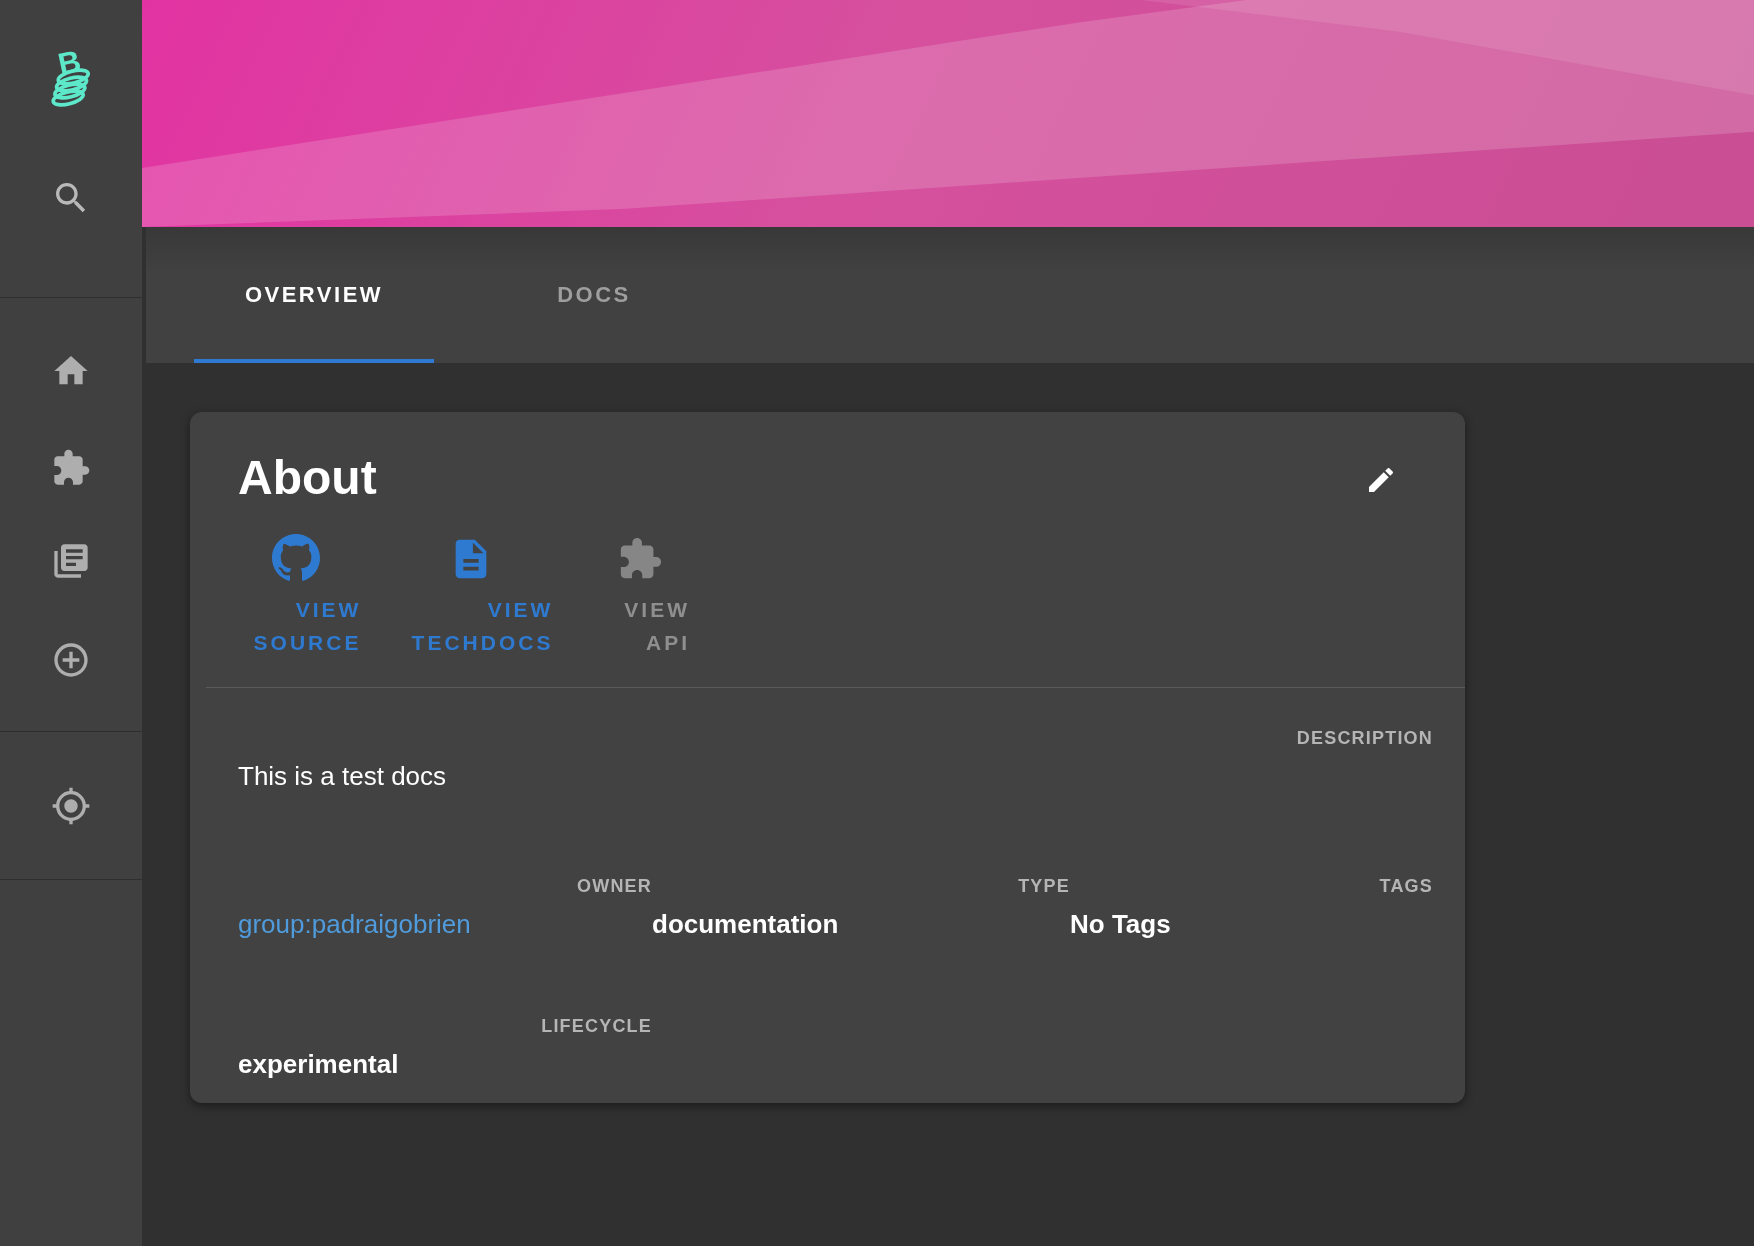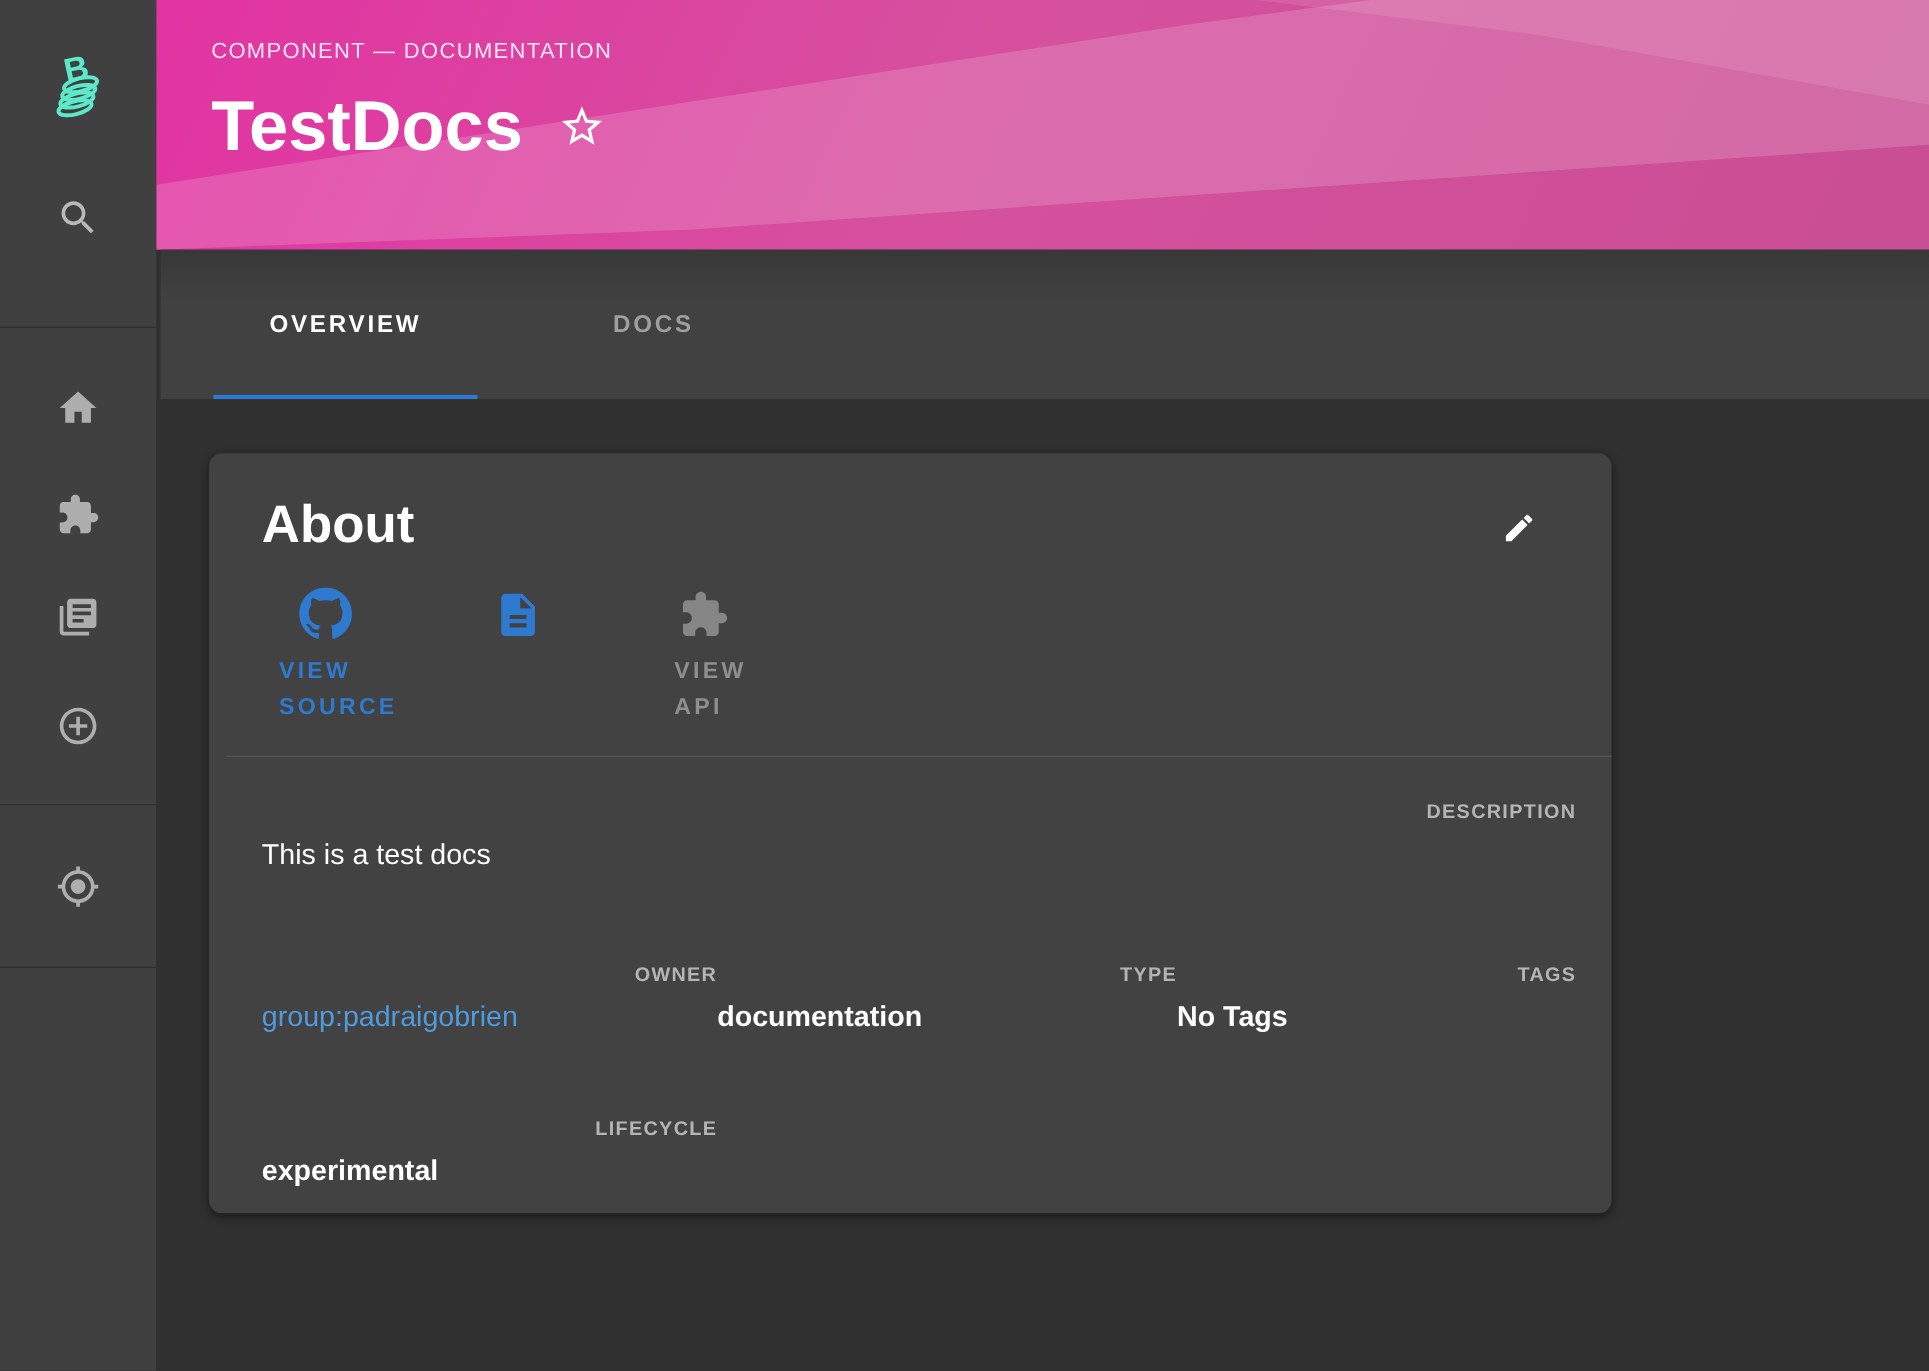--- a/index.html
+++ b/index.html
@@ -59,21 +59,21 @@
     background:none; border:none; cursor:pointer; color:#ffffff;
     display:flex; align-items:center; justify-content:center; }
   .edit-btn svg { width:32px; height:32px; fill:currentColor; }
 
   .card-actions { padding:26px 32px 0; display:flex; }
   .action-btn { display:flex; flex-direction:column; align-items:center; background:none; border:none;
     cursor:pointer; padding:0; font-family:"Liberation Sans","DejaVu Sans",sans-serif; }
   .action-btn .a-icon { height:50px; display:flex; align-items:flex-end; justify-content:center; }
   .action-btn svg { fill:#2e7ad1; }
   .action-label { margin-top:12px; font-size:21px; font-weight:bold; letter-spacing:3px;
-    line-height:1.55; color:#2e7ad1; text-align:left;margin-left:23px; }
+    line-height:1.55; color:#2e7ad1; text-align:right;margin-left:23px; }
   .a-src { width:116px; }
   .a-docs { width:158px; margin-left:38px; }
   .a-api { width:100px; margin-left:40px; cursor:default; }
   .a-api svg { fill:#868686; }
   .a-api .action-label { color:#8f8f8f; }
 
   .card-divider { margin-top:28px; height:1px; background:#5a5a5a; }
 
   .card-body { padding:40px 32px 0; }
   .field-label { font-size:18px; font-weight:bold; letter-spacing:1.2px; color:#b5b5b5;text-align:right; }
@@ -135,31 +135,20 @@
         <path d="M12 8c-2.21 0-4 1.79-4 4s1.79 4 4 4 4-1.79 4-4-1.79-4-4-4zm8.94 3A8.994 8.994 0 0 0 13 3.06V1h-2v2.06A8.994 8.994 0 0 0 3.06 11H1v2h2.06A8.994 8.994 0 0 0 11 20.94V23h2v-2.06A8.994 8.994 0 0 0 20.94 13H23v-2h-2.06zM12 19c-3.87 0-7-3.13-7-7s3.13-7 7-7 7 3.13 7 7-3.13 7-7 7z"></path>
       </svg>
   </button>
 
   <div class="sb-divider d3"></div>
 </nav>
 
 <header class="header">
   <div class="band1"></div>
   <div class="band2"></div>
-  <div class="header-inner">
-    <div class="eyebrow">COMPONENT — DOCUMENTATION</div>
-    <div class="title-row">
-      <h1 class="page-title">TestDocs</h1>
-      <button class="star-btn">
-        <svg viewBox="0 0 24 24">
-            <path d="M22 9.24l-7.19-.62L12 2 9.19 8.63 2 9.24l5.46 4.73L5.82 21 12 17.27 18.18 21l-1.63-7.03L22 9.24zM12 15.4l-3.76 2.27 1-4.28-3.32-2.88 4.38-.38L12 6.1l1.71 4.04 4.38.38-3.32 2.88 1 4.28L12 15.4z"></path>
-          </svg>
-      </button>
-    </div>
-  </div>
 </header>
 
 <div class="tabbar">
   <button class="tab active">
     <span>OVERVIEW</span>
     <span class="tab-indicator"></span>
   </button>
   <button class="tab">
     <span>DOCS</span>
   </button>
@@ -186,20 +175,21 @@
         </span>
         <span class="action-label">VIEW SOURCE</span>
       </button>
 
       <button class="action-btn a-docs">
         <span class="a-icon">
           <svg width="46" height="46" viewBox="0 0 24 24">
               <path d="M14 2H6c-1.1 0-1.99.9-1.99 2L4 20c0 1.1.89 2 1.99 2H18c1.1 0 2-.9 2-2V8l-6-6zm2 16H8v-2h8v2zm0-4H8v-2h8v2zm-3-5V3.5L18.5 9H13z"></path>
             </svg>
         </span>
+        <span class="action-label">VIEW TECHDOCS</span>
       </button>
 
       <button class="action-btn a-api">
         <span class="a-icon">
           <svg width="46" height="46" viewBox="0 0 24 24">
               <path d="M20.5 11H19V7c0-1.1-.9-2-2-2h-4V3.5C13 2.12 11.88 1 10.5 1S8 2.12 8 3.5V5H4c-1.1 0-1.99.9-1.99 2v3.8H3.5c1.49 0 2.7 1.21 2.7 2.7s-1.21 2.7-2.7 2.7H2V20c0 1.1.9 2 2 2h3.8v-1.5c0-1.49 1.21-2.7 2.7-2.7 1.49 0 2.7 1.21 2.7 2.7V22H17c1.1 0 2-.9 2-2v-4h1.5c1.38 0 2.5-1.12 2.5-2.5S21.88 11 20.5 11z"></path>
             </svg>
         </span>
         <span class="action-label">VIEW API</span>
       </button>

